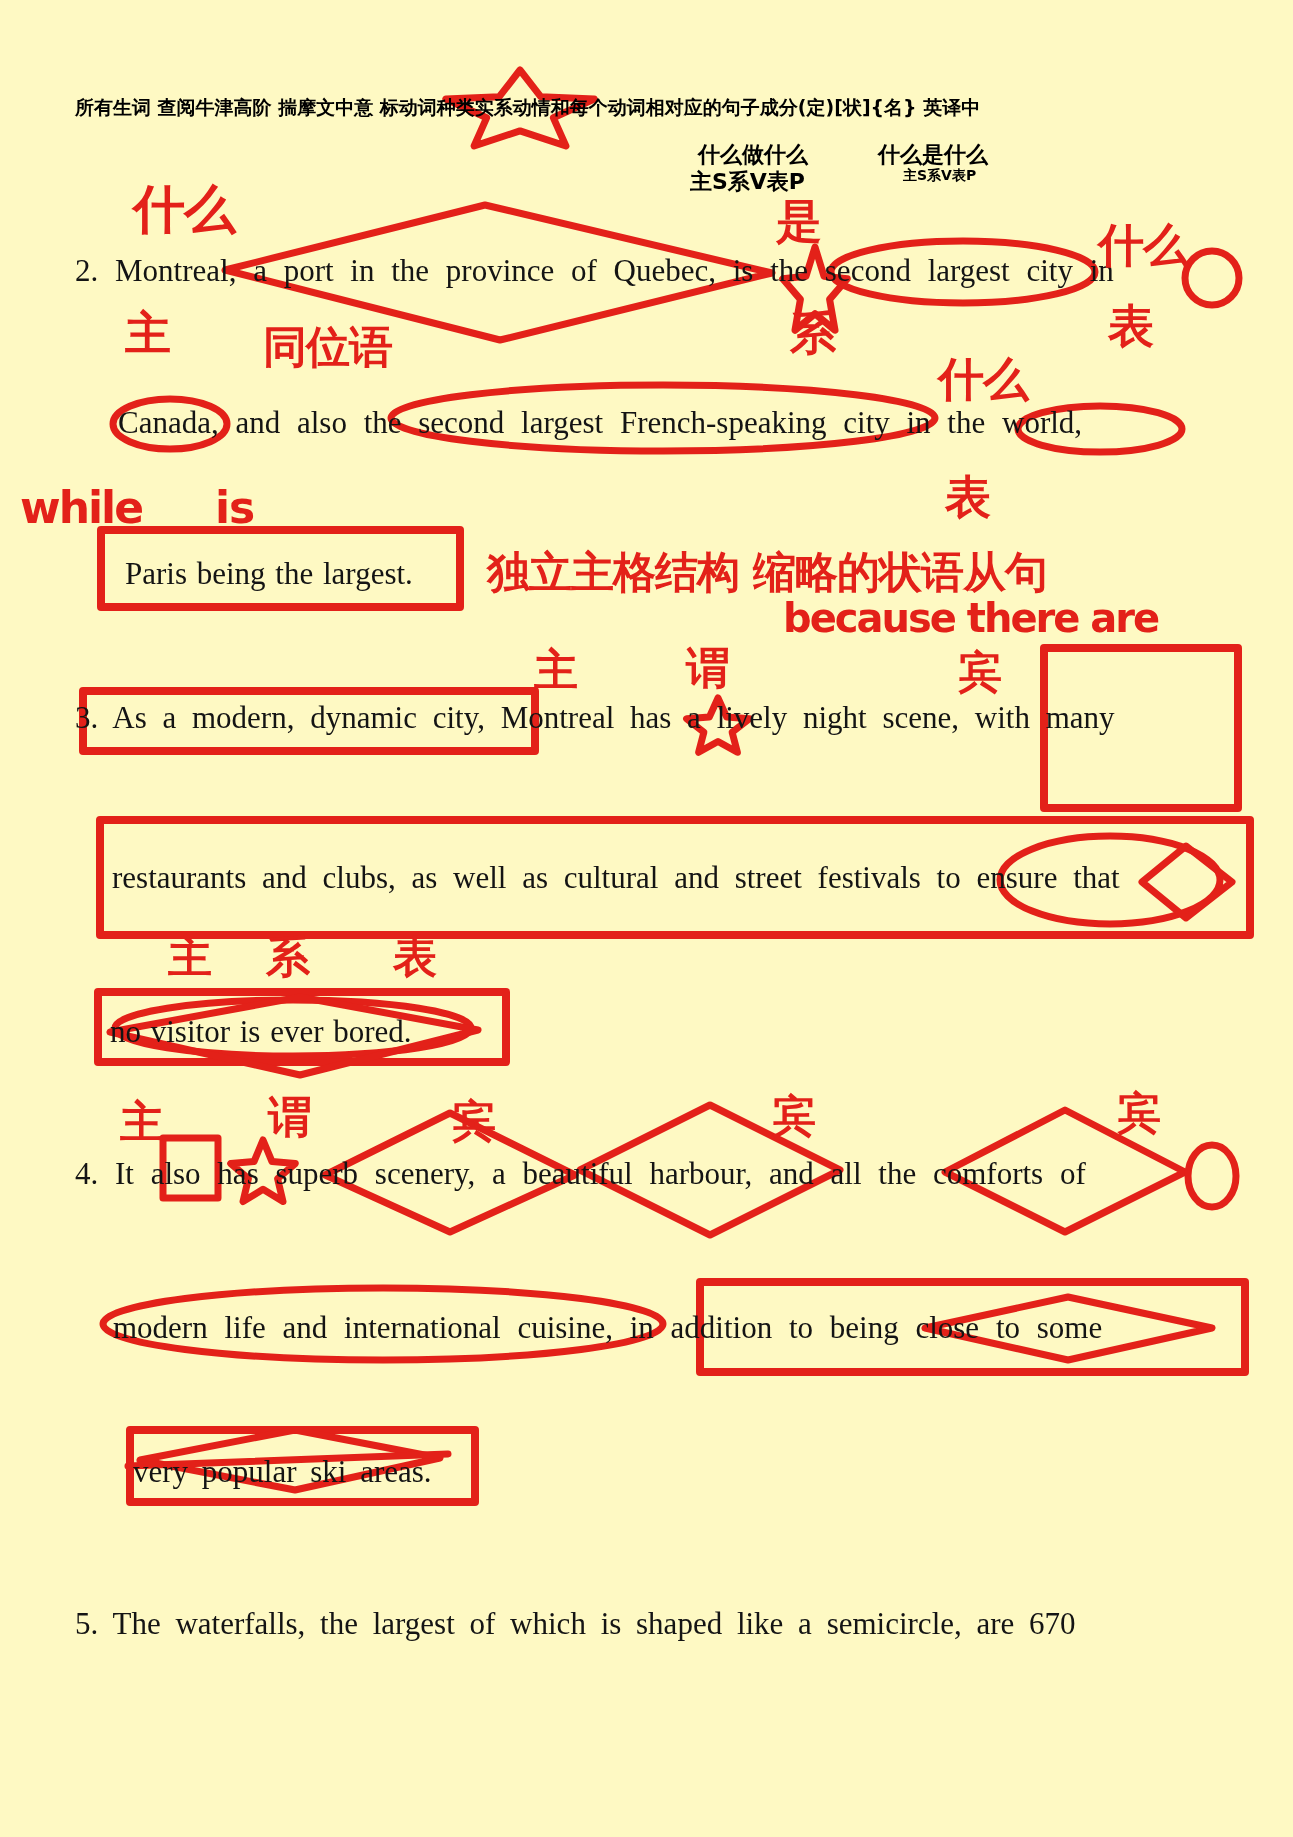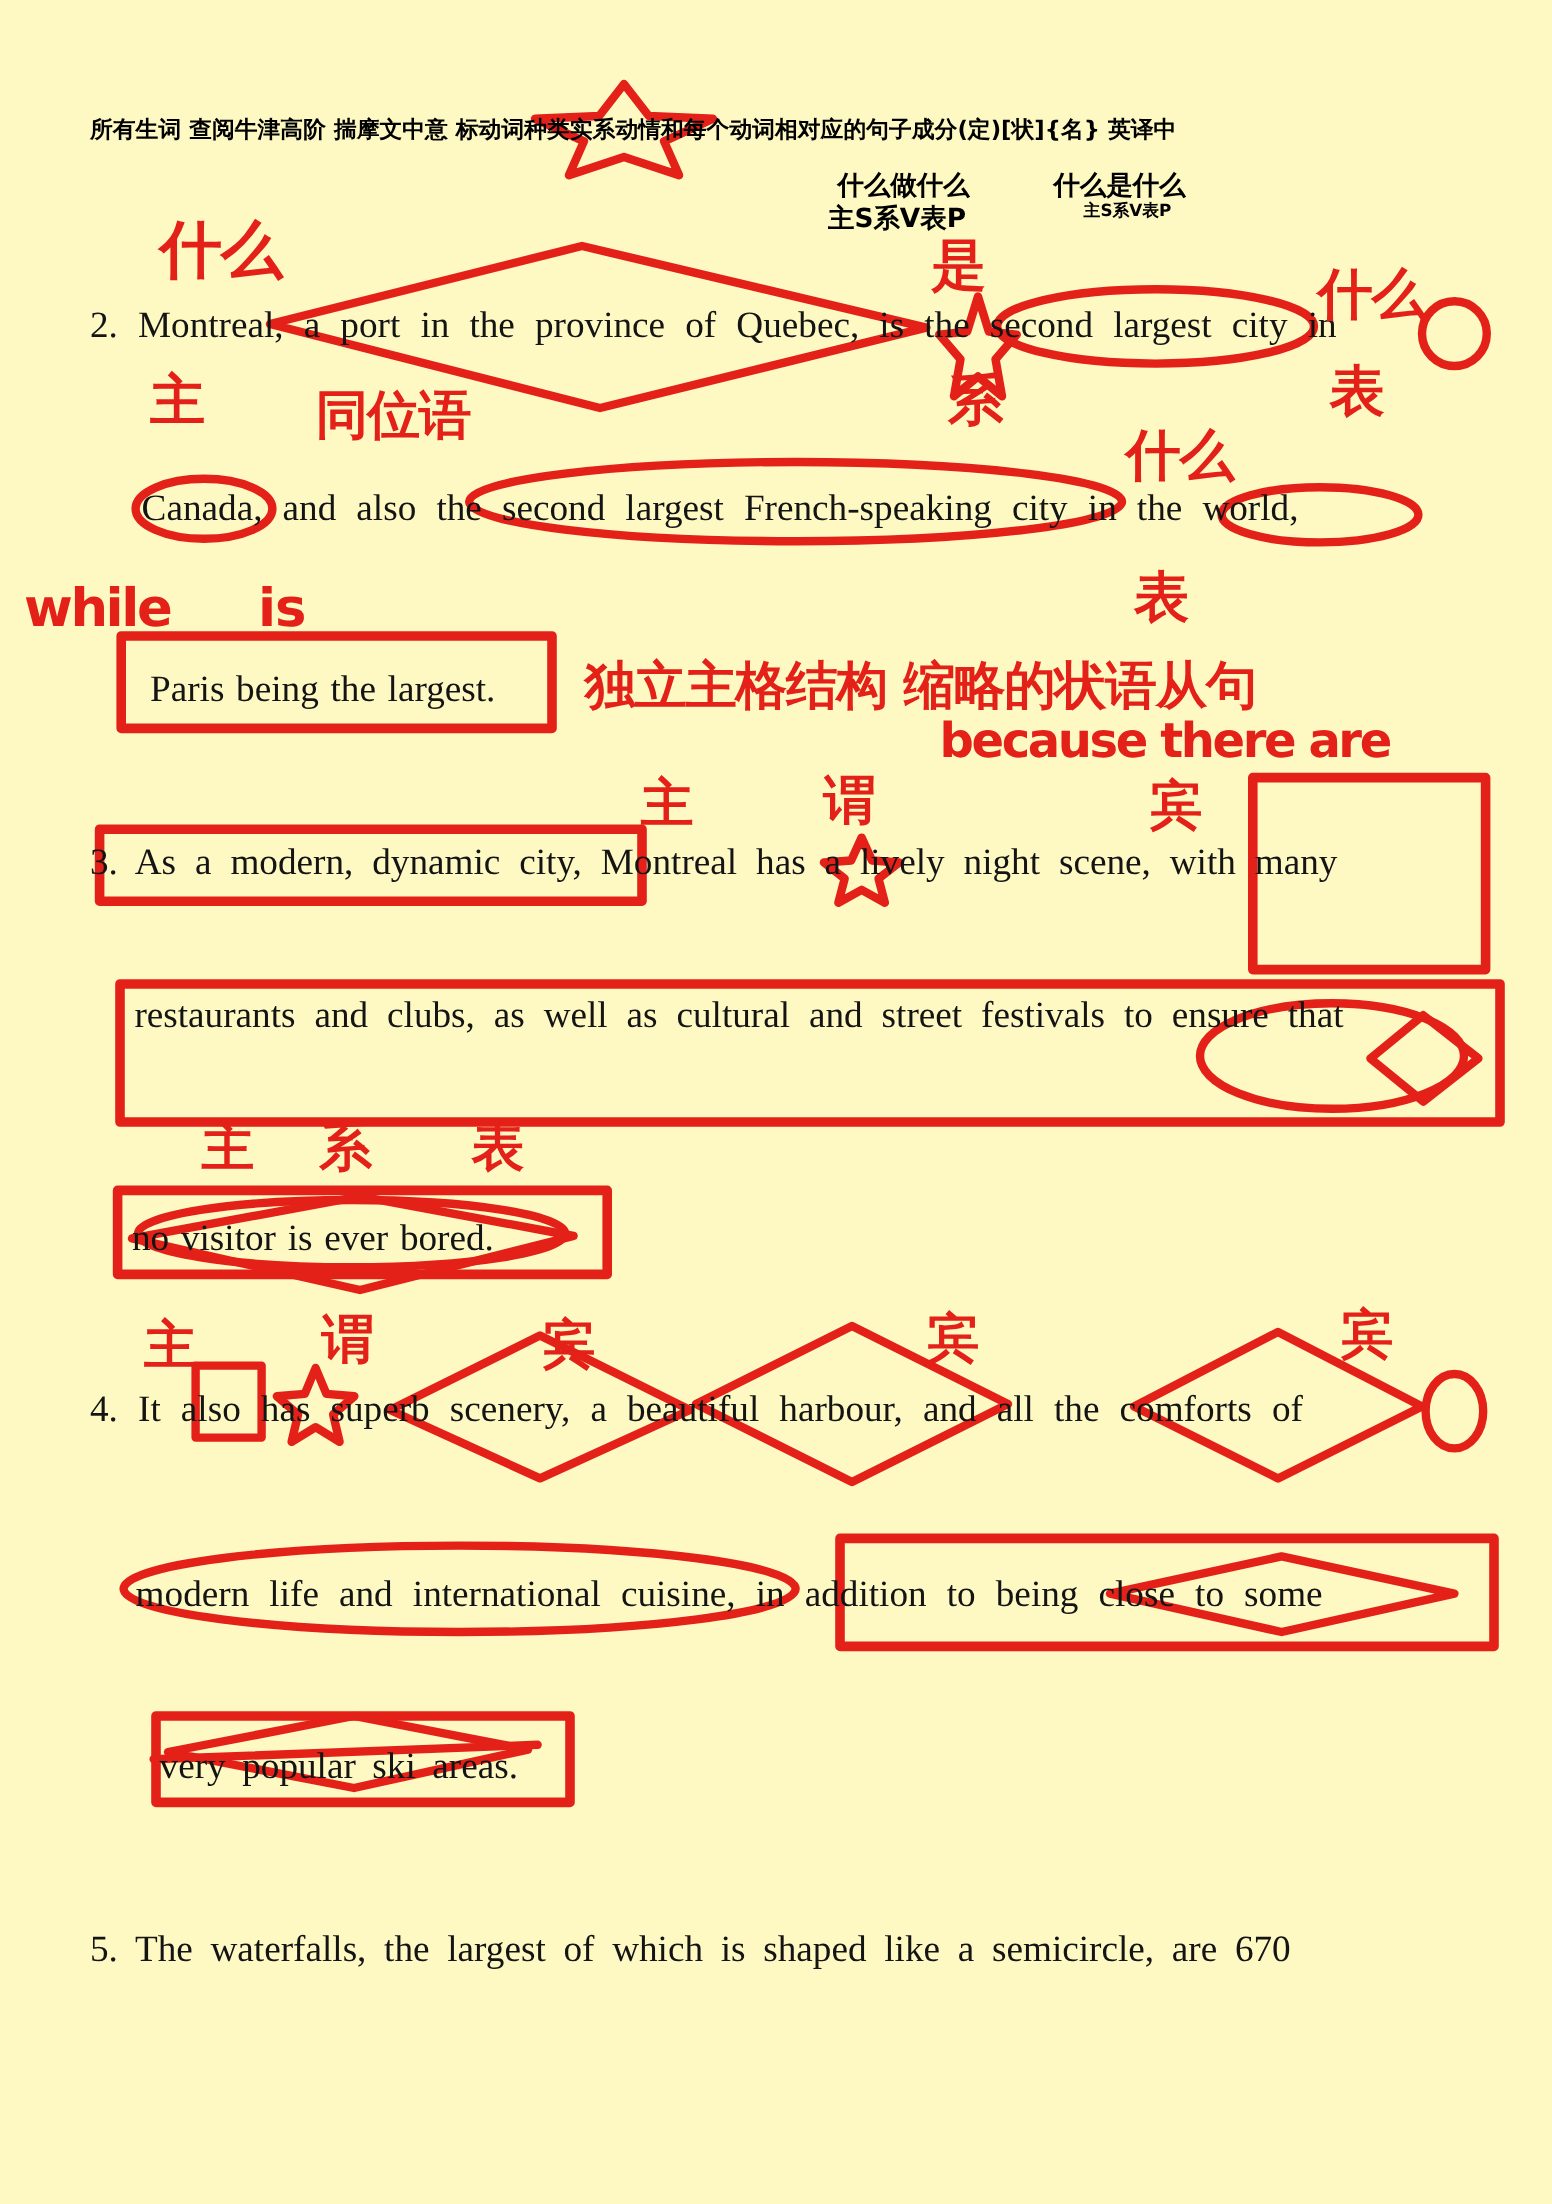--- a/index.html
+++ b/index.html
@@ -89,21 +89,21 @@
   <div class="abs hdr" style="left:698px;top:140px;font-size:22px;">什么做什么</div>
   <div class="abs hdr" style="left:878px;top:140px;font-size:22px;">什么是什么</div>
   <div class="abs hdr" style="left:690px;top:167px;font-size:22px;">主S系V表P</div>
   <div class="abs hdr" style="left:903px;top:167px;font-size:14px;">主S系V表P</div>
 
   <div class="abs body-line ws9" style="left:75px;top:253px;">2. Montreal, a port in the province of Quebec, is the second largest city in</div>
   <div class="abs body-line ws9" style="left:118px;top:405px;">Canada, and also the second largest French-speaking city in the world,</div>
   <div class="abs body-line ws2" style="left:125px;top:556px;">Paris being the largest.</div>
 
   <div class="abs body-line ws8" style="left:75px;top:700px;">3. As a modern, dynamic city, Montreal has a lively night scene, with many</div>
-  <div class="abs body-line ws8" style="left:112px;top:828px;text-align:center;">restaurants and clubs, as well as cultural and street festivals to ensure that</div>
+  <div class="abs body-line ws8" style="left:112px;top:860px;text-align:center;">restaurants and clubs, as well as cultural and street festivals to ensure that</div>
   <div class="abs body-line ws2" style="left:110px;top:1014px;">no visitor is ever bored.</div>
 
   <div class="abs body-line ws9" style="left:75px;top:1156px;">4. It also has superb scenery, a beautiful harbour, and all the comforts of</div>
   <div class="abs body-line ws6" style="left:133px;top:1454px;">very popular ski areas.</div>
   <div class="abs body-line ws9" style="left:113px;top:1310px;">modern life and international cuisine, in addition to being close to some</div>
 
   <div class="abs body-line ws7" style="left:75px;top:1606px;">5. The waterfalls, the largest of which is shaped like a semicircle, are 670</div>
 
   <div class="abs red" style="left:133px;top:183px;font-size:52px;">什么</div>
   <div class="abs red" style="left:776px;top:198px;font-size:46px;">是</div>

